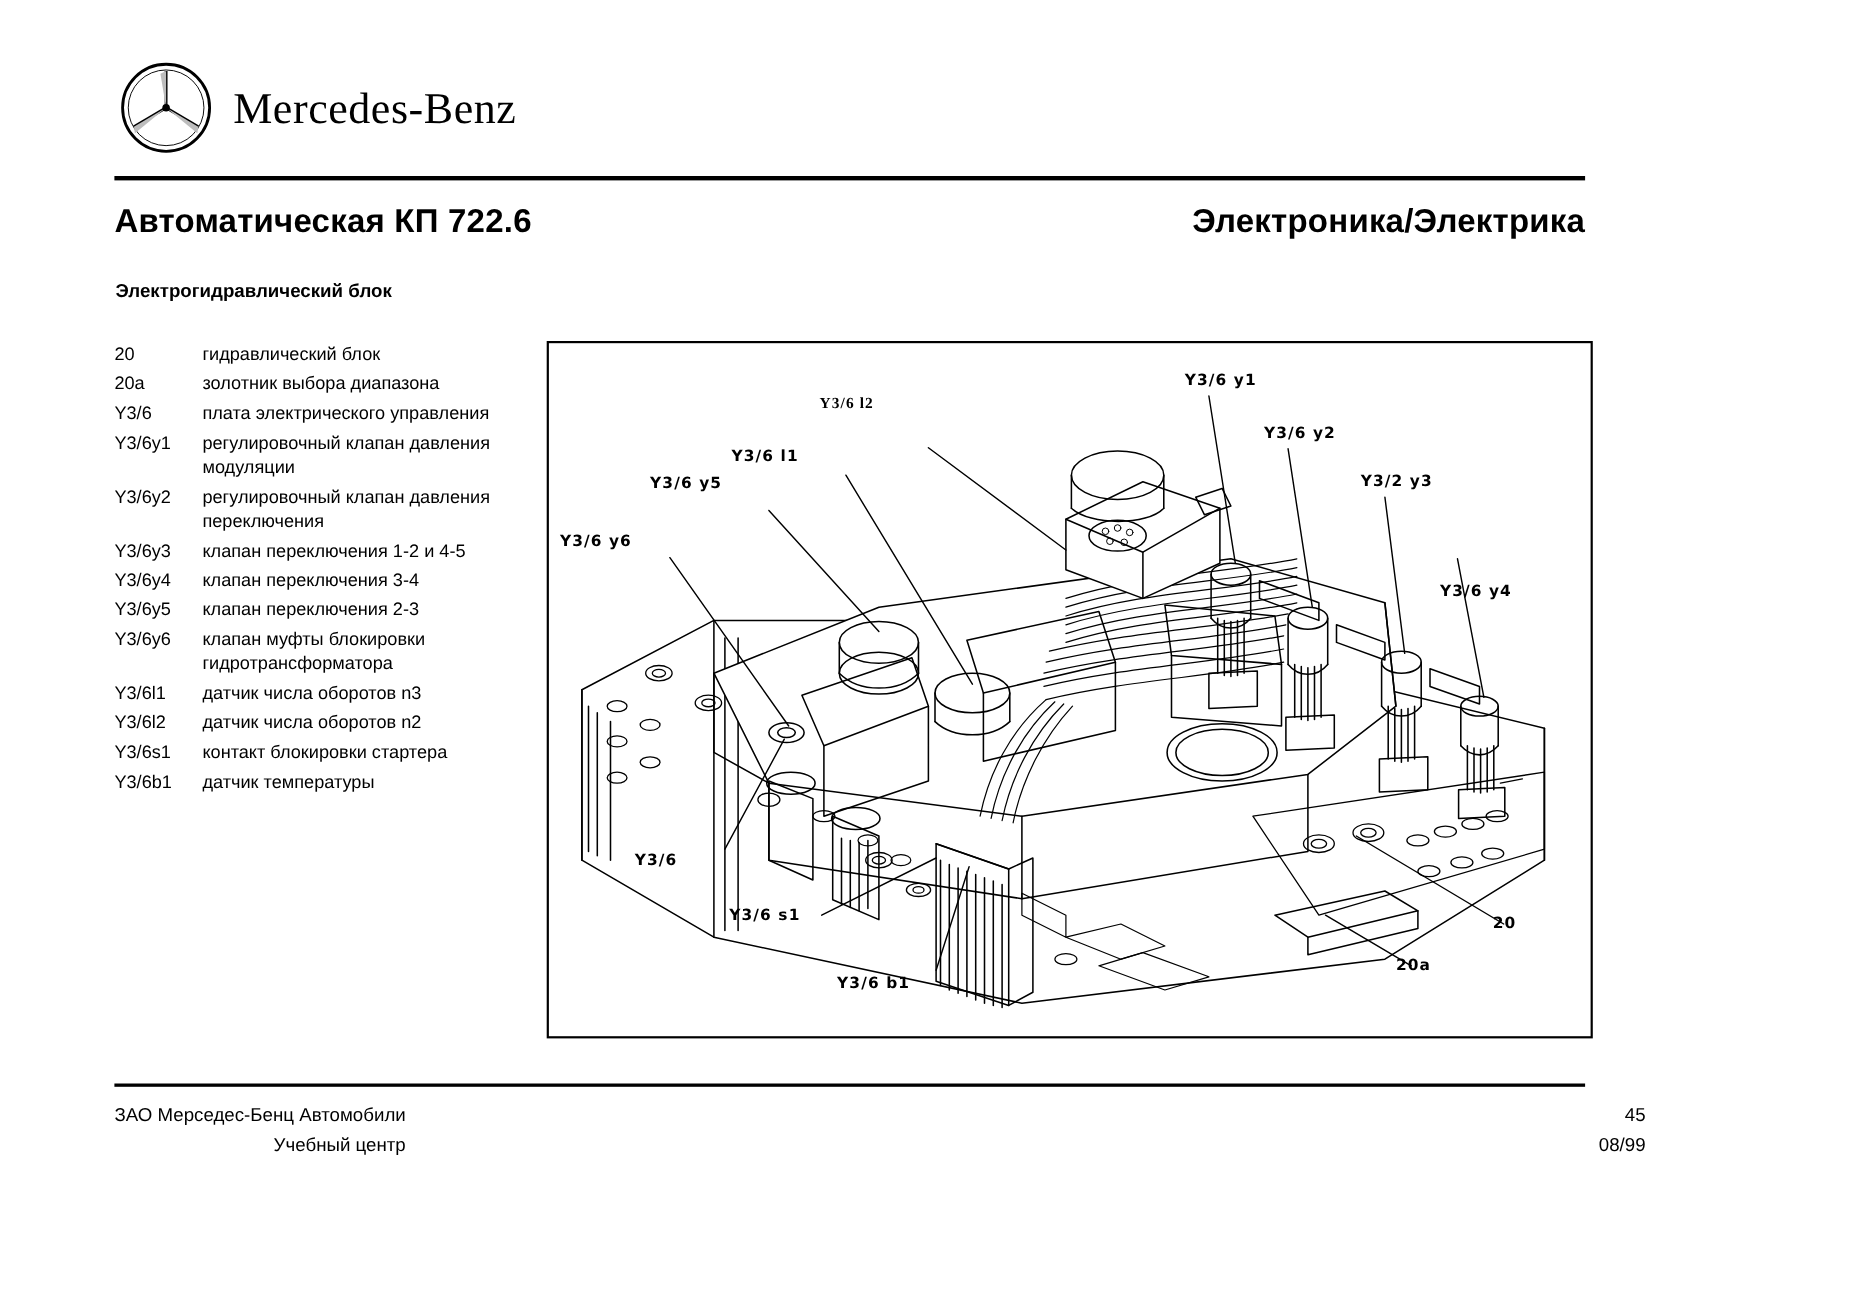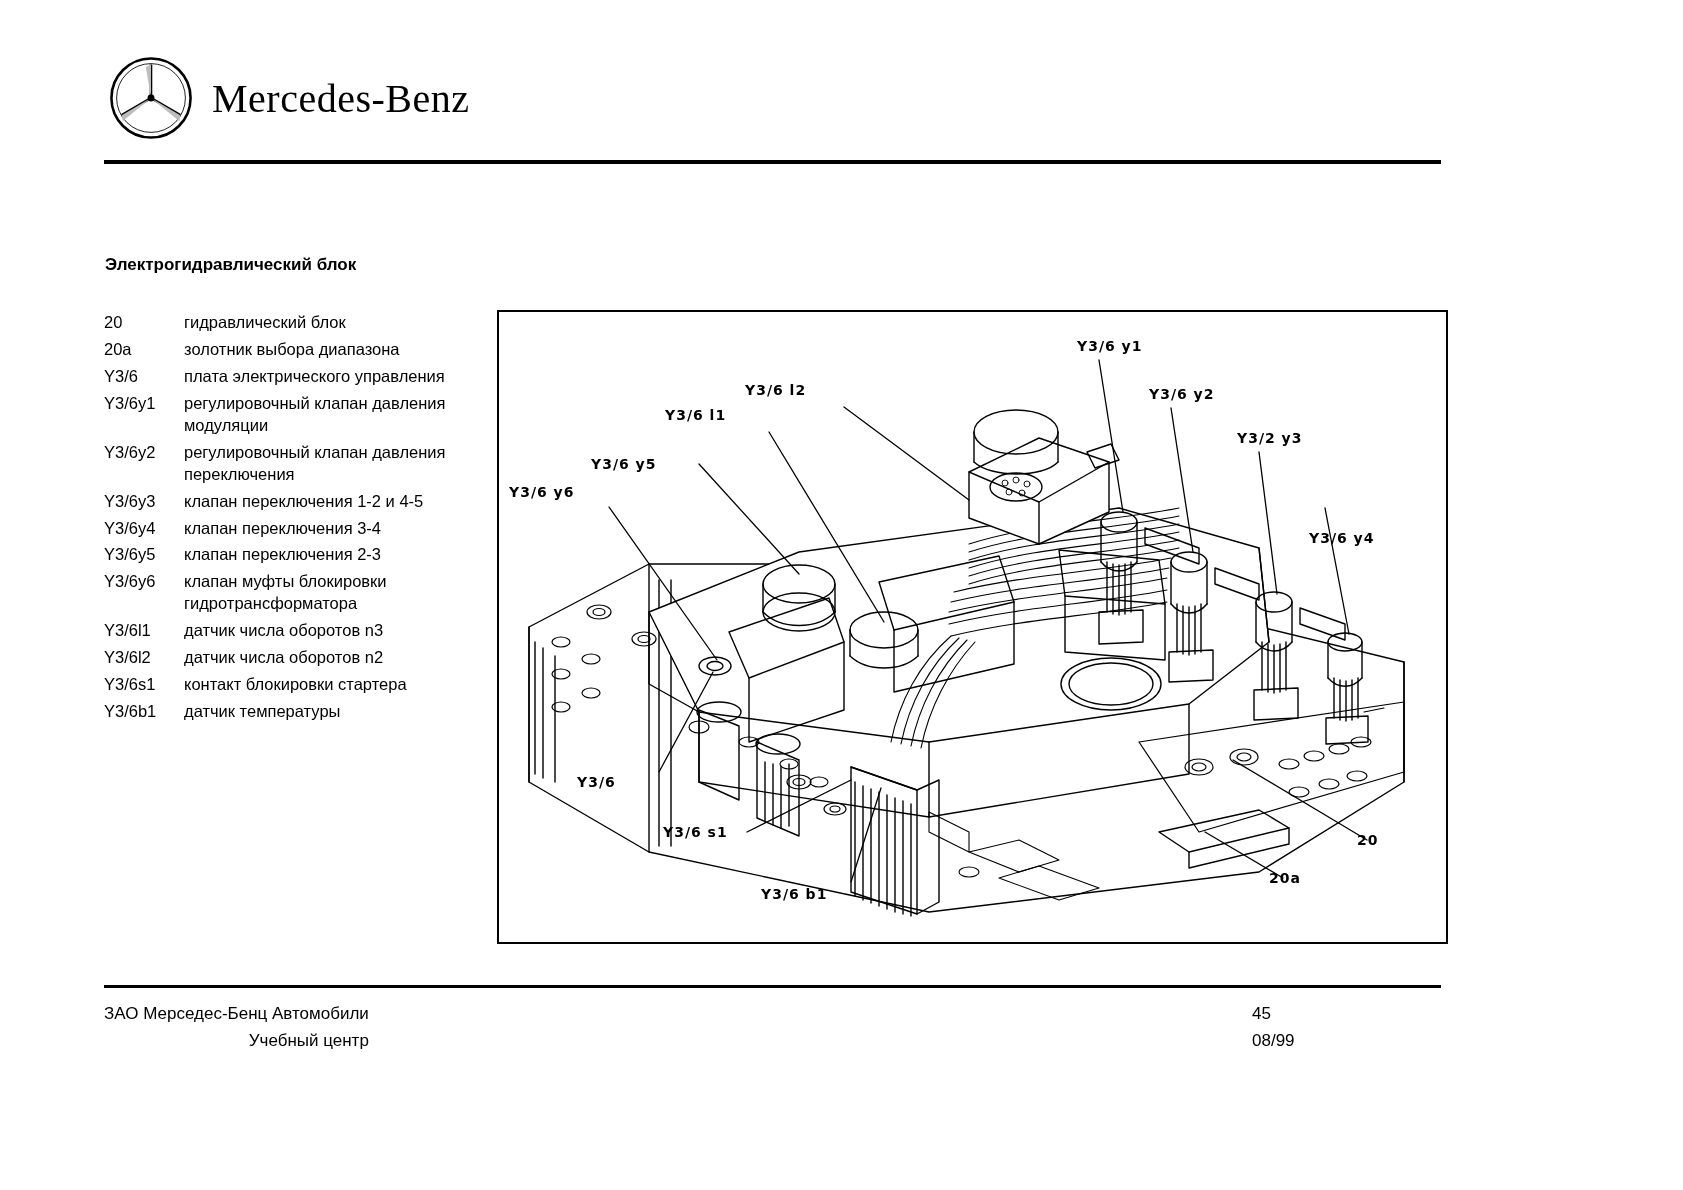--- a/index.html
+++ b/index.html
@@ -139,23 +139,24 @@
   .footer-left {
     position: absolute;
     left: 104px;
     top: 1000px;
     font-size: 17px;
     line-height: 1.6;
     text-align: right;
   }
   .footer-right {
     position: absolute;
-    left: 1252px;
+    left: 1296px;
     top: 1000px;
     width: 200px;
+    text-align: right;
     font-size: 17px;
     line-height: 1.6;
   }
 </style>
 </head>
 <body>
 
 <div class="page">
 
   <div class="logo-area">
@@ -170,20 +171,24 @@
       <path d="M50 50 L50 11 L44 14 Z" fill="#bdbdbd"></path>
       <path d="M50 50 L16 70 L17 77 Z" fill="#bdbdbd"></path>
       <path d="M50 50 L84 70 L83 77 Z" fill="#bdbdbd"></path>
       <circle cx="50" cy="50" r="4" fill="#000"></circle>
     </svg>
     <div class="logo-text">Mercedes-Benz</div>
   </div>
 
   <div class="rule rule-top"></div>
 
+  <div class="title-row">
+    <div class="title-left">Автоматическая КП 722.6</div>
+    <div class="title-right">Электроника/Электрика</div>
+  </div>
 
   <div class="subtitle">Электрогидравлический блок</div>
 
   <div class="legend">
     <div class="legend-row">
       <div class="legend-key">20</div>
       <div class="legend-val">гидравлический блок</div>
     </div>
     <div class="legend-row">
       <div class="legend-key">20a</div>
@@ -437,23 +442,23 @@
           <path d="M352 570 L382 476"></path>
 
           <path d="M868 528 L734 448"></path>
 
           <path d="M784 566 L706 520"></path>
         </g>
       </g>
     </svg>
 
     <div class="calloutlayer">
-      <div class="callout" style="left:246px; top:70px;">Y3/6 l2</div>
+      <div class="callout" style="left:246px; top:48px;font-family:Liberation Serif, serif;">Y3/6 l2</div>
       <div class="callout" style="left:166px; top:95px;text-align:right;">Y3/6 l1</div>
-      <div class="callout" style="left:92px;  top:144px;">Y3/6 y5</div>
+      <div class="callout" style="left:92px;  top:120px;">Y3/6 y5</div>
       <div class="callout" style="left:10px;  top:172px;">Y3/6 y6</div>
       <div class="callout" style="left:578px; top:26px;">Y3/6 y1</div>
       <div class="callout" style="left:650px; top:74px;">Y3/6 y2</div>
       <div class="callout" style="left:738px; top:118px;">Y3/2 y3</div>
       <div class="callout" style="left:810px; top:174px;margin-top:44px;">Y3/6 y4</div>
       <div class="callout" style="left:78px;  top:462px;">Y3/6</div>
       <div class="callout" style="left:164px; top:512px;">Y3/6 s1</div>
       <div class="callout" style="left:262px; top:574px;">Y3/6 b1</div>
       <div class="callout" style="left:858px; top:520px;">20</div>
       <div class="callout" style="left:770px; top:558px;">20a</div>

